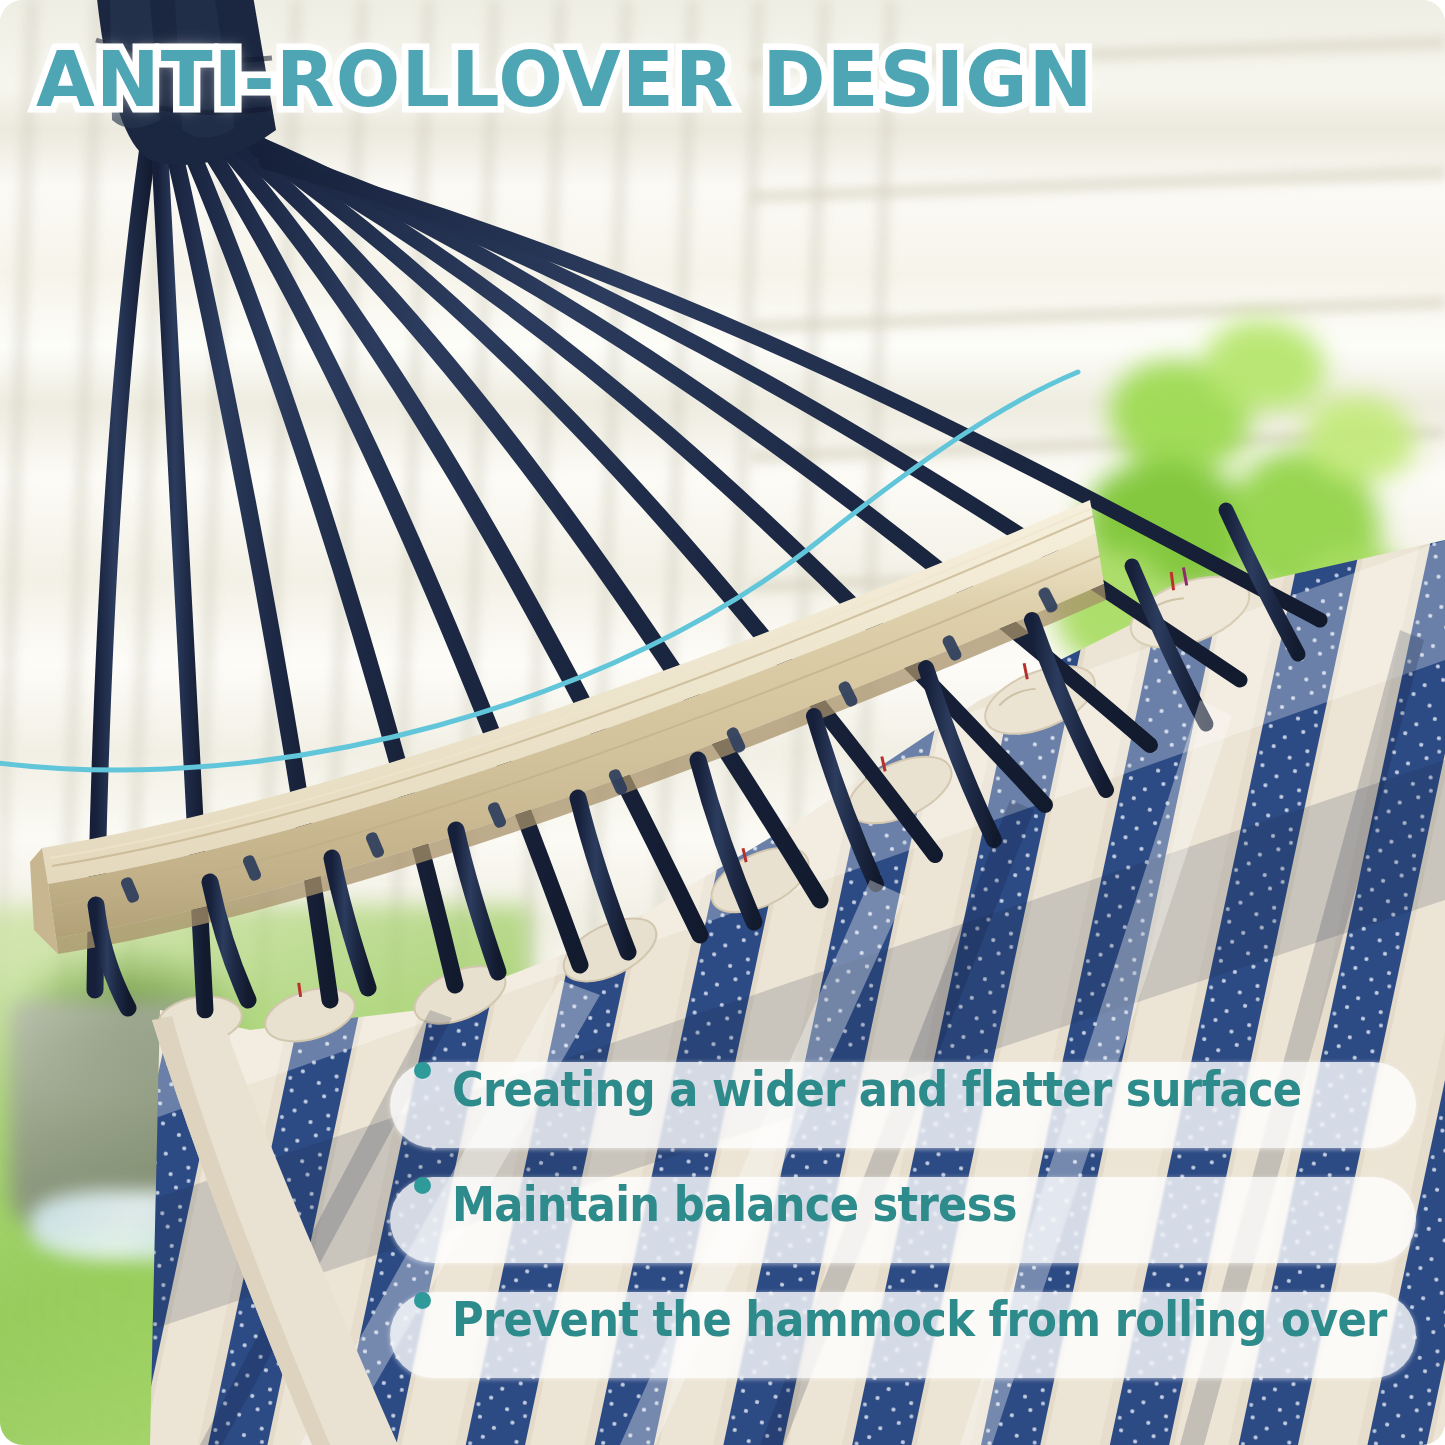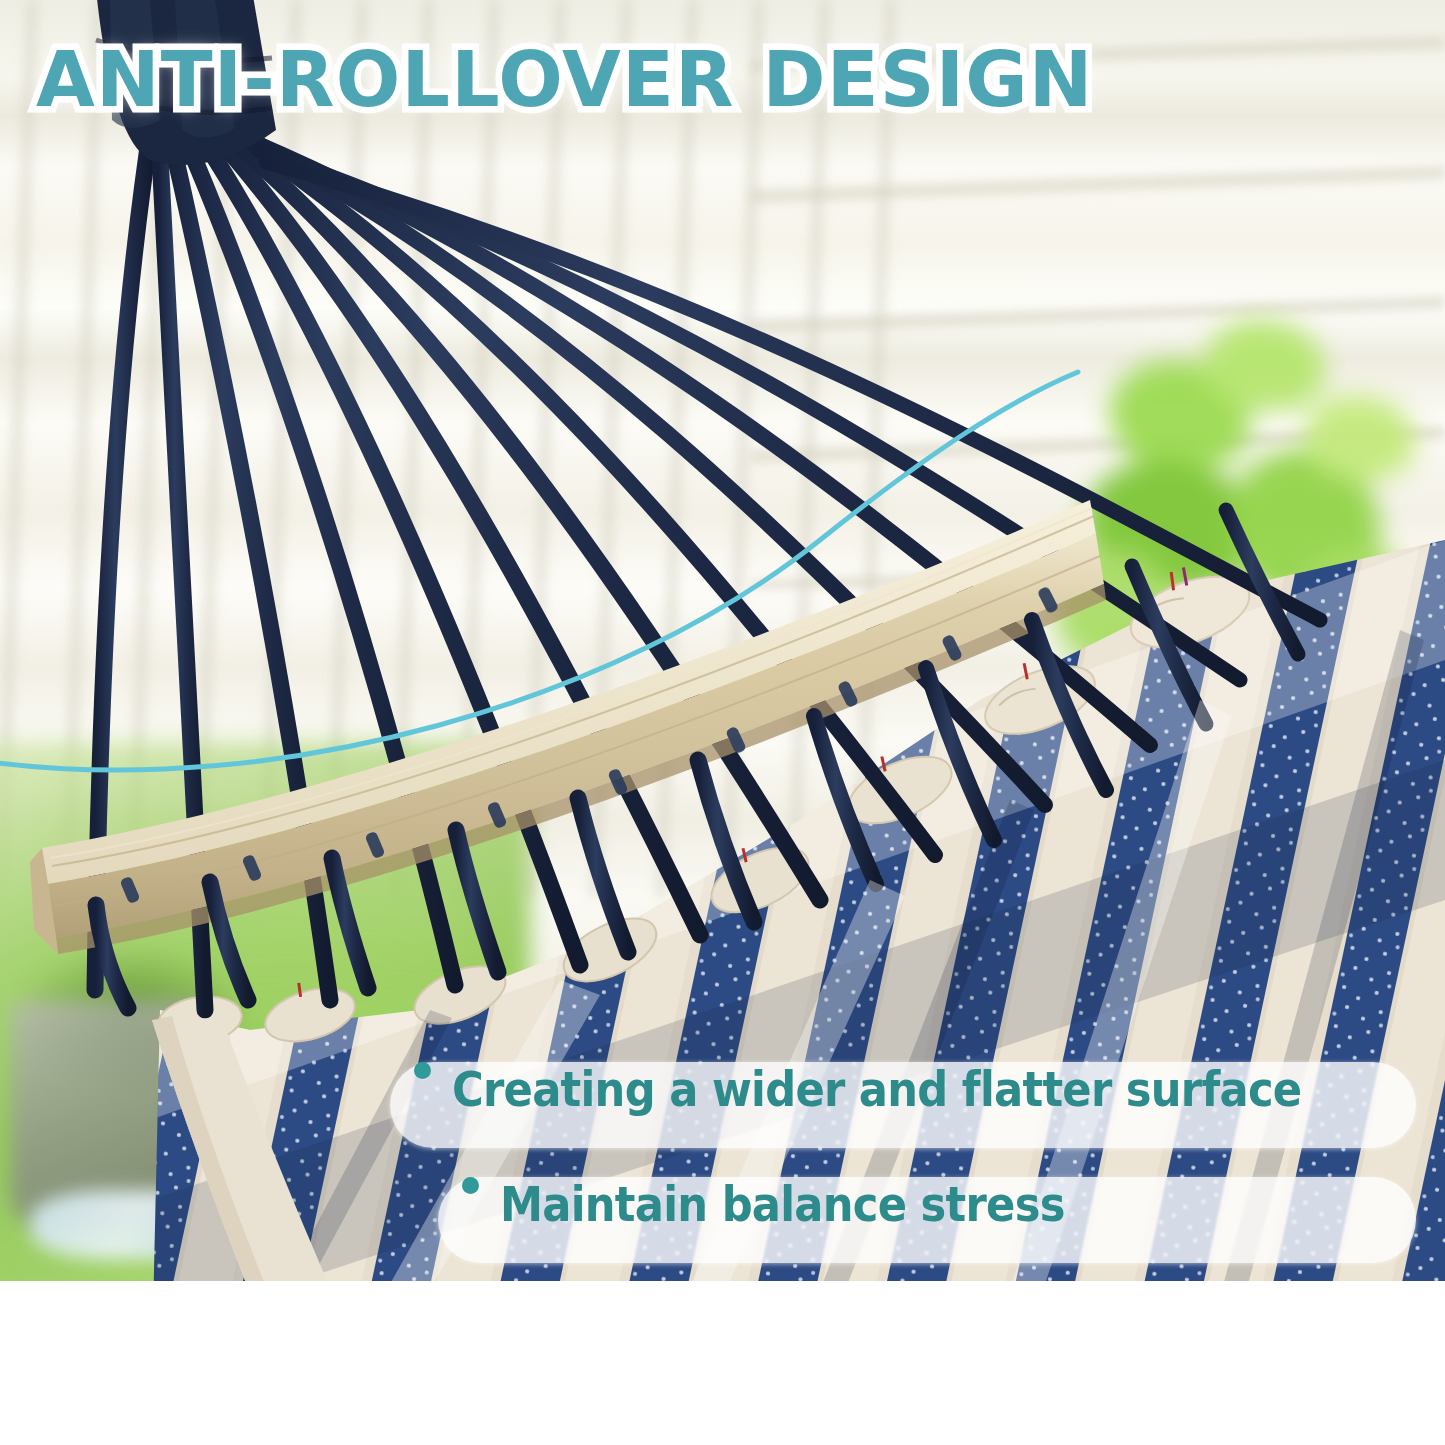--- a/index.html
+++ b/index.html
@@ -7,23 +7,24 @@
   html,body { background:#ffffff; }
   body {
     font-family:"Liberation Sans", sans-serif;
     width:1445px; height:1445px;
     overflow:hidden;
   }
 
   
   .stage {
     position:relative;
-    width:1445px; height:1281px;
+    width:1445px; height:1445px;
     overflow:hidden;
     background:#f4f3ec;
+    border-radius:23px;
   }
 
   
   .bg-wall {
     position:absolute; inset:0;
     background:
       linear-gradient(180deg,
         #efeee4 0%, #f7f6ee 6%, #eceade 9%, #fbfaf5 13%,
         #f6f4ea 19%, #fdfdf9 24%, #eeece0 28%, #fcfbf6 33%,
         #f3f1e6 40%, #fdfcf8 46%, #f2f0e5 52%, #fbfaf4 58%,
@@ -127,21 +128,21 @@
     position:relative;
     display:flex;
     align-items:flex-start;
     height:86px;
     background:rgba(255,255,255,0.80);
     border-radius:48px;
     padding-left:24px;
     box-shadow:0 1px 5px rgba(255,255,255,0.55);
     backdrop-filter:blur(1px);
   }
-  .bullet-pill + .bullet-pill { margin-top:29px;margin-left:48px; }
+  .bullet-pill + .bullet-pill { margin-top:29px; }
   .bullet-dot {
     flex:0 0 auto;
     width:17px; height:17px;
     border-radius:50%;
     background:#2f9a9a;
     margin-right:21px;
   }
   .bullet-text {
     font-family:"DejaVu Sans", sans-serif;
     font-weight:700;
@@ -401,16 +402,20 @@
     <div class="bullet-pill">
       <span class="bullet-dot"></span>
       <span class="bullet-text">Creating a wider and flatter surface</span>
     </div>
 
     <div class="bullet-pill">
       <span class="bullet-dot"></span>
       <span class="bullet-text">Maintain balance stress</span>
     </div>
 
+    <div class="bullet-pill">
+      <span class="bullet-dot"></span>
+      <span class="bullet-text">Prevent the hammock from rolling over</span>
+    </div>
 
   </div>
 
 </div>
 
 </body></html>

